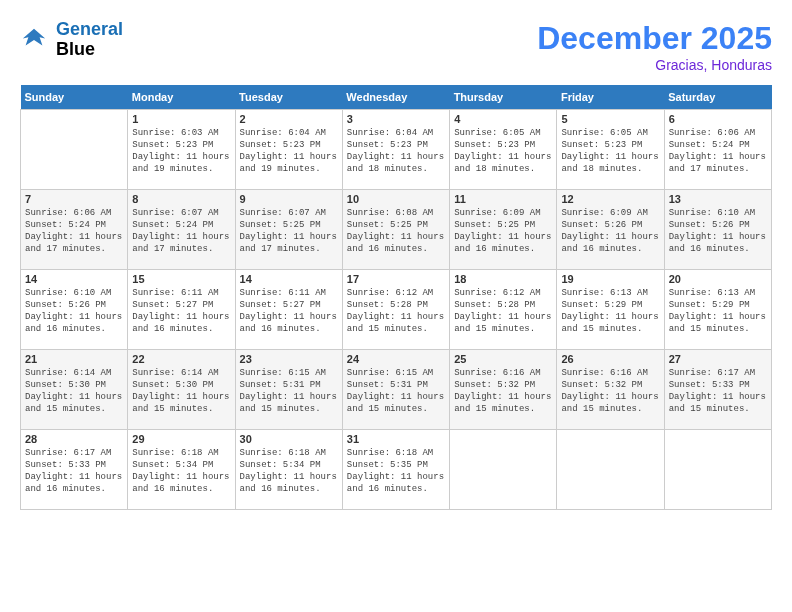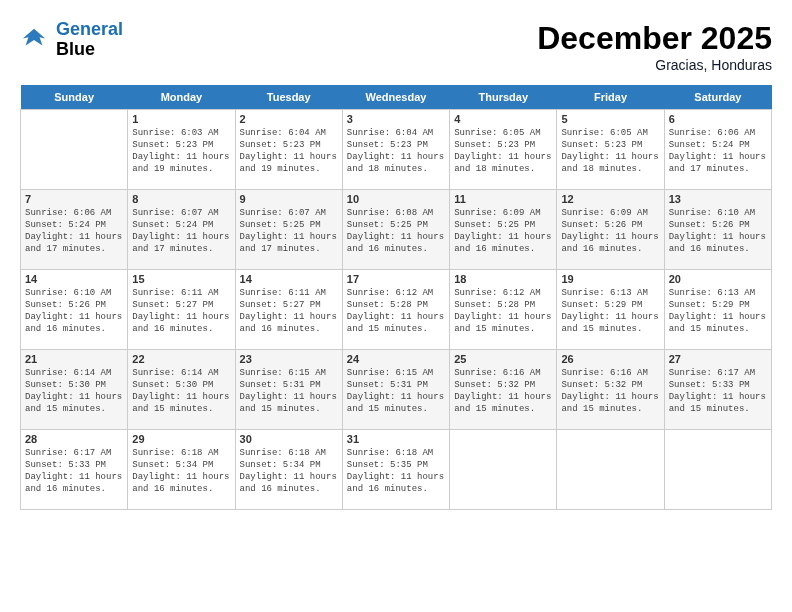--- a/index.html
+++ b/index.html
@@ -33,25 +33,25 @@
     .logo-bird {
       width: 28px;
       height: 28px;
     }
     .title-area {
       text-align: right;
     }
     .month-title {
       font-size: 32px;
       font-weight: bold;
-      color: #000000;
+      color: #3b82f6;
     }
     .subtitle {
       font-size: 14px;
-      color: #0f172a;
+      color: #6d28d9;
     }
     table {
       width: 100%;
       border-collapse: collapse;
       font-size: 10px;
     }
     th {
       background-color: #2e7abf;
       color: #fff;
       padding: 6px 4px;
@@ -83,21 +83,20 @@
       background: #f9f9f9;
     }
     tr:nth-child(odd) td {
       background-color: #fff;
     }
     tr:nth-child(even) td {
       background-color: #f5f5f5;
     }
     thead tr th {
       background-color: #2e7abf;
-      text-align: center;
     }
   </style>
 </head>
 <body>
 
 <div class="header">
   <div class="logo">
     <svg class="logo-bird" viewBox="0 0 40 40">
       <polygon points="20,4 36,18 28,16 32,28 20,20 8,28 12,16 4,18" fill="#2e7abf"></polygon>
     </svg>

